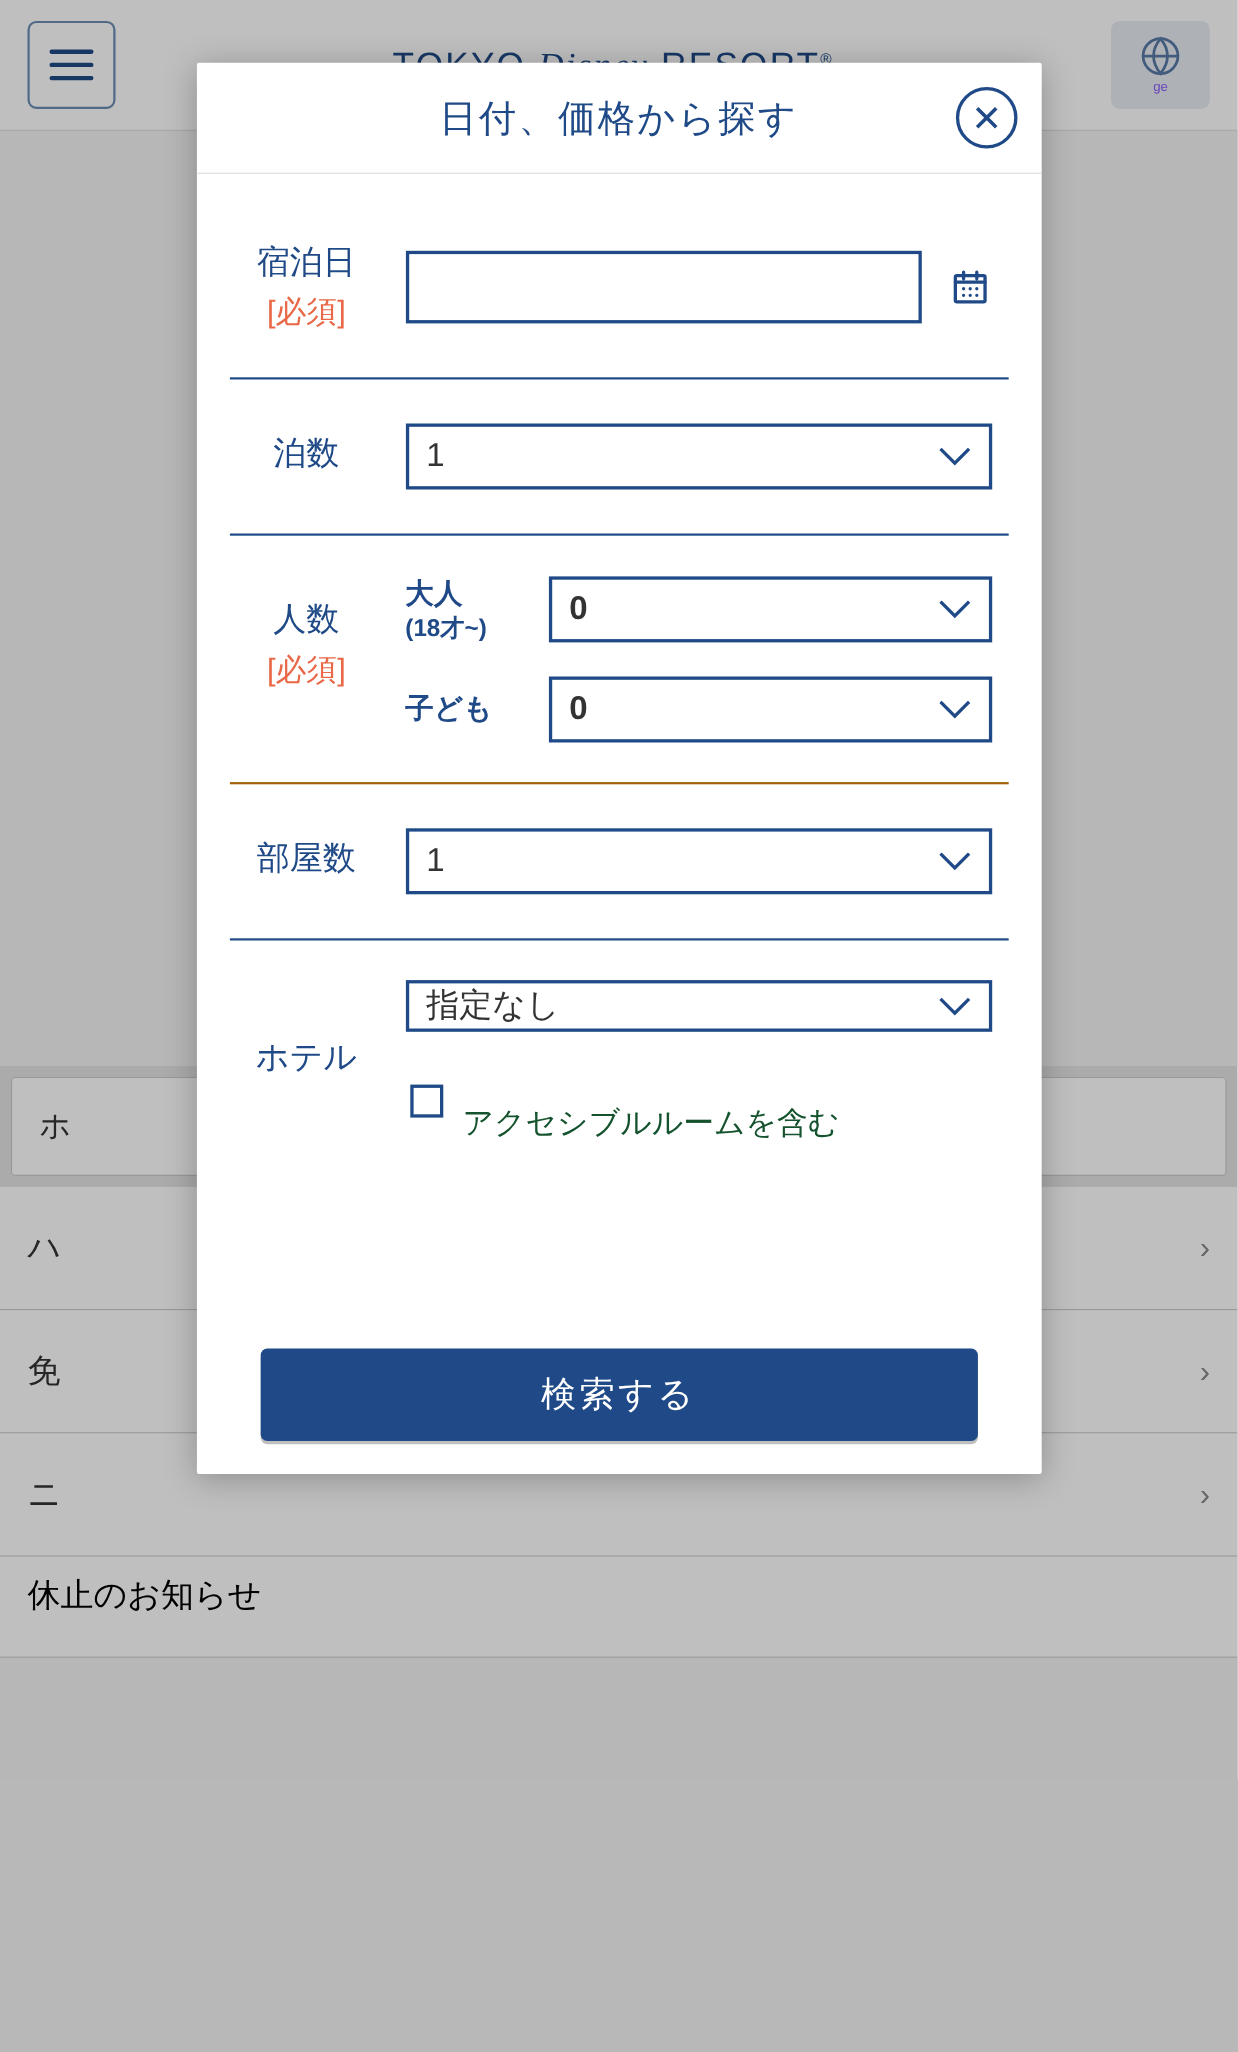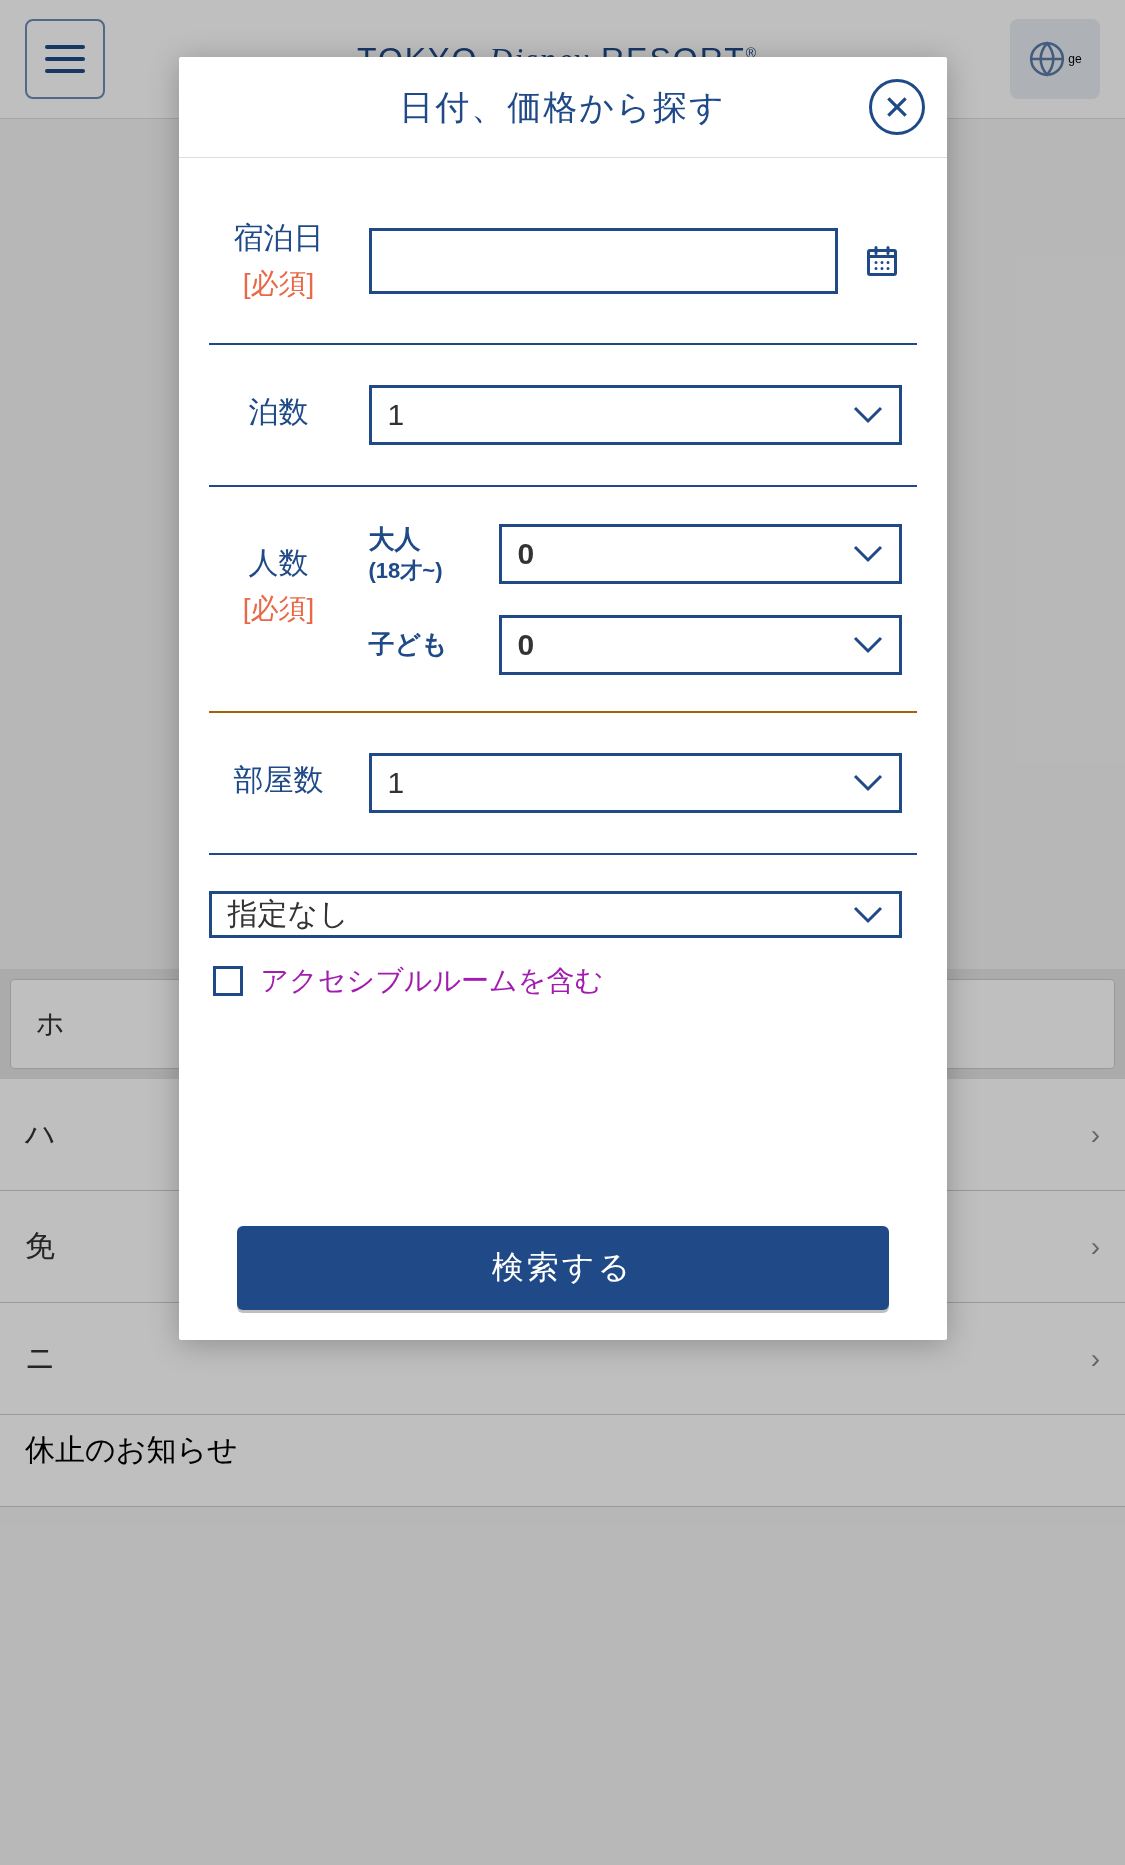--- a/index.html
+++ b/index.html
@@ -50,24 +50,24 @@
     .brand-logo .disney {
       font-style: italic;
       font-family: cursive;
     }
     .globe-btn {
       width: 90px;
       height: 80px;
       background: #e8eef5;
       border-radius: 8px;
       display: flex;
-      flex-direction: row;
-      align-items: center;
-      justify-content: center;
-      color: #000000;
+      flex-direction: column;
+      align-items: center;
+      justify-content: center;
+      color: #8b5cf6;
       font-size: 14px;
       gap: 2px;
     }
     .globe-btn svg { width: 38px; height: 38px; }
     .bg-list {
       background: #fff;
       margin-top: 850px;
     }
     .bg-tabs {
       display: flex;
@@ -262,22 +262,23 @@
       gap: 18px;
       padding-left: 4px;
     }
     .checkbox {
       width: 30px;
       height: 30px;
       border: 3px solid #1f4a87;
       flex-shrink: 0;
     }
     .checkbox-label {
-      color: #a21caf;
+      color: #14532d;
       font-size: 28px;
+      margin-top: 40px;
     }
     .modal-footer {
       padding: 22px 58px 30px;
     }
     .search-btn {
       width: 100%;
       height: 84px;
       background: #1f4a87;
       color: #fff;
       font-size: 32px;
@@ -425,20 +426,23 @@
           <span>1</span>
           <span class="chev">
               <svg viewBox="0 0 30 18">
                 <path d="M2 2L15 15L28 2" stroke="#1f4a87" stroke-width="3" fill="none"></path>
               </svg>
             </span>
         </div>
       </div>
 
       <div class="hotel-row">
+        <div class="hotel-label-col">
+          <span class="label-main">ホテル</span>
+        </div>
         <div class="hotel-col">
           <div class="select-box">
             <span>指定なし</span>
             <span class="chev">
                 <svg viewBox="0 0 30 18">
                   <path d="M2 2L15 15L28 2" stroke="#1f4a87" stroke-width="3" fill="none"></path>
                 </svg>
               </span>
           </div>
           <div class="checkbox-row">

